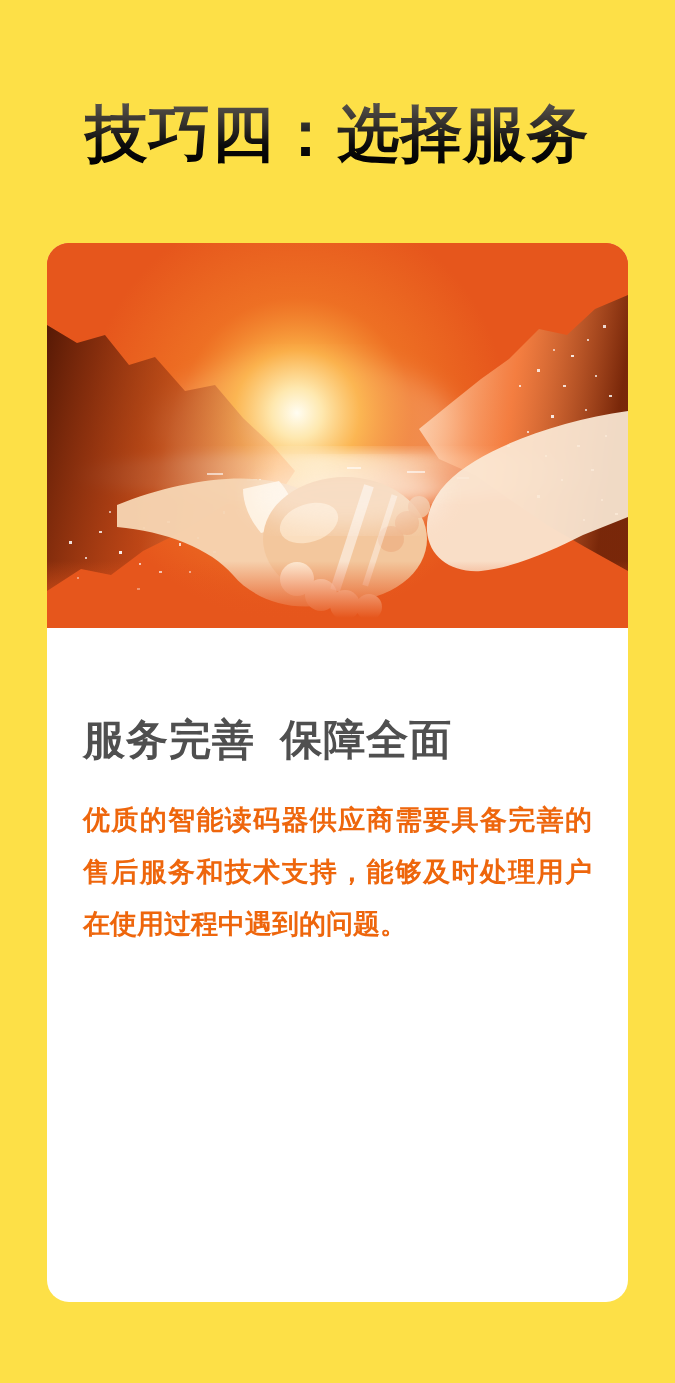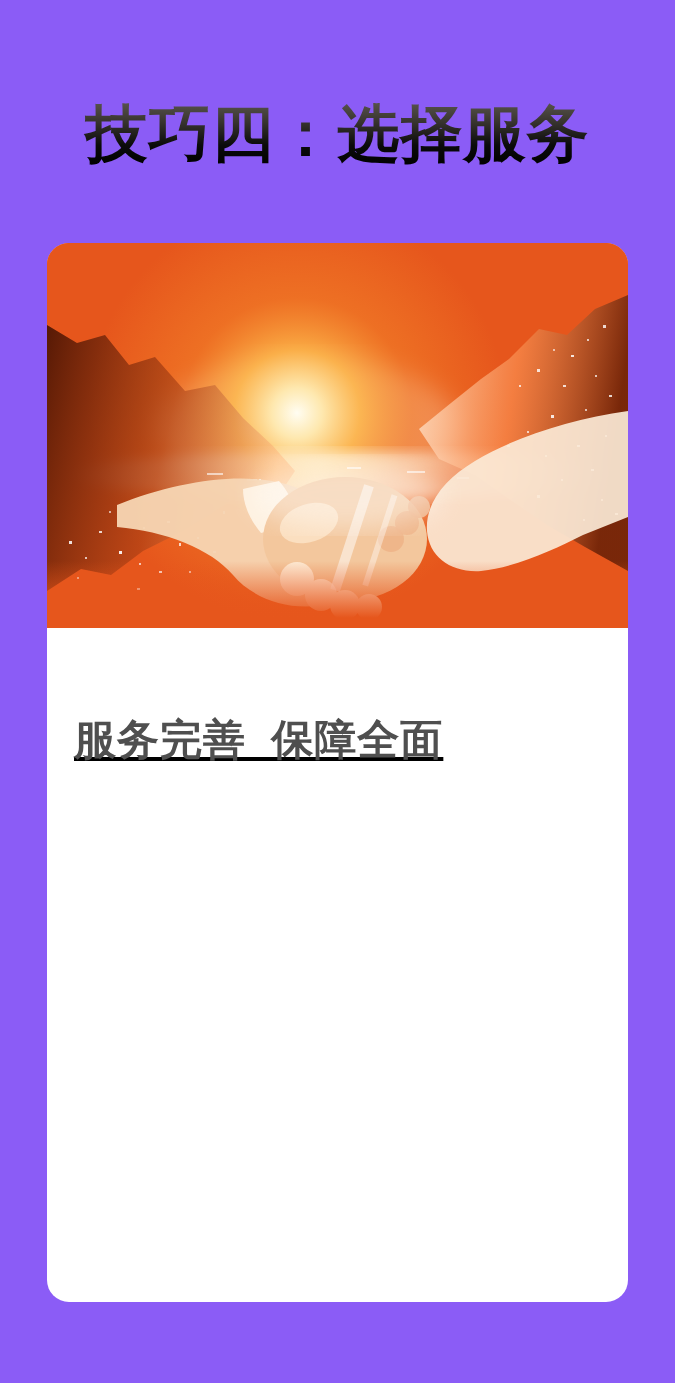--- a/index.html
+++ b/index.html
@@ -6,21 +6,21 @@
   html, body { margin: 0; padding: 0; }
   body {
     background: #f7ebe5;
     font-family: "Liberation Sans", "DejaVu Sans", sans-serif;
   }
   .page {
     position: relative;
     width: 675px;
     height: 1383px;
     margin: 0 auto;
-    background: #8b5cf6;
+    background: #fde047;
     overflow: hidden;
   }
   .main-title {
     position: absolute;
     top: 101px;
     left: 0;
     right: 0;
     margin: 0;
     text-align: center;
     font-size: 62px;
@@ -44,23 +44,22 @@
     overflow: hidden;
   }
   .hero {
     position: relative;
     width: 581px;
     height: 385px;
     background: #e6561c;
   }
   .hero svg { display: block; width: 581px; height: 385px; }
   .content {
-    padding: 0 27px;
+    padding: 0 36px;
     overflow: hidden;
-    text-decoration: underline;
   }
   .section-heading {
     margin: 88px 0 0;
     font-size: 42px;
     line-height: 1.15;
     font-weight: 700;
     color: #4f4f4f;
     letter-spacing: 1px;
     white-space: pre-wrap;
   }
@@ -209,17 +208,18 @@
         <rect x="300" y="240" width="10" height="110" fill="#ffffff" opacity="0.5" transform="rotate(18 305 295)"></rect>
         <rect x="330" y="250" width="6" height="95" fill="#ffffff" opacity="0.4" transform="rotate(18 333 297)"></rect>
         <ellipse cx="300" cy="252" rx="95" ry="34" fill="#ffffff" opacity="0.4" filter="url(#blur12)"></ellipse>
 
         <rect x="0" y="318" width="581" height="67" fill="url(#fadeB)"></rect>
       </svg>
     </div>
 
     <div class="content">
       <h2 class="section-heading">服务完善  保障全面</h2>
+      <p class="highlight-para">优质的智能读码器供应商需要具备完善的售后服务和技术支持，能够及时处理用户在使用过程中遇到的问题。</p>
     </div>
 
   </section>
 
 </div>
 
 </body></html>

